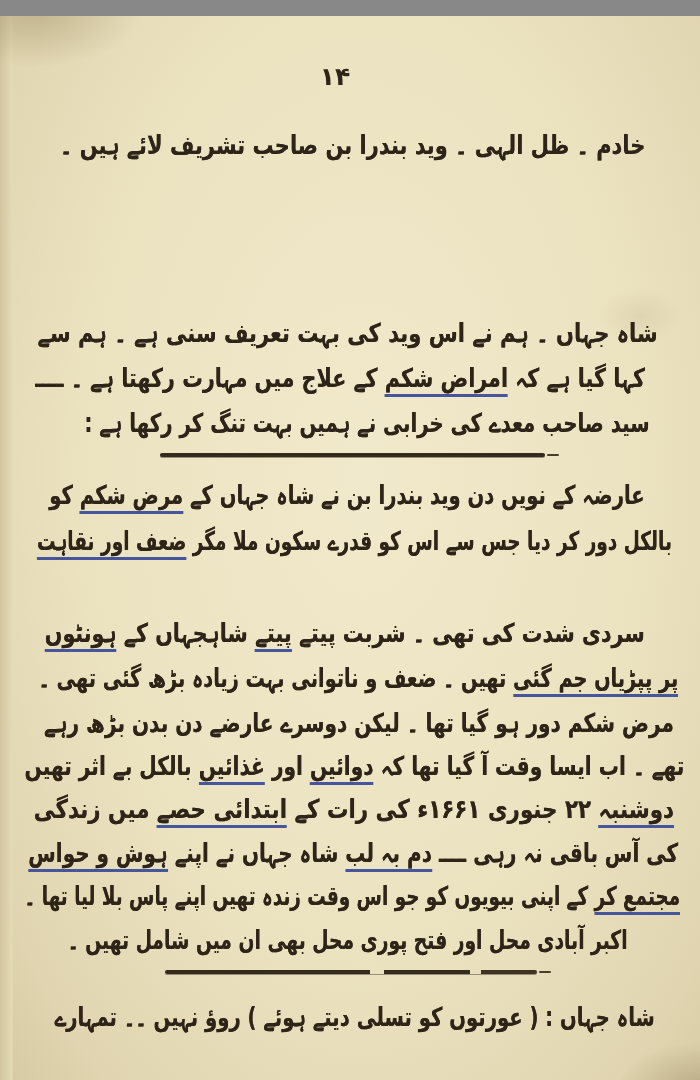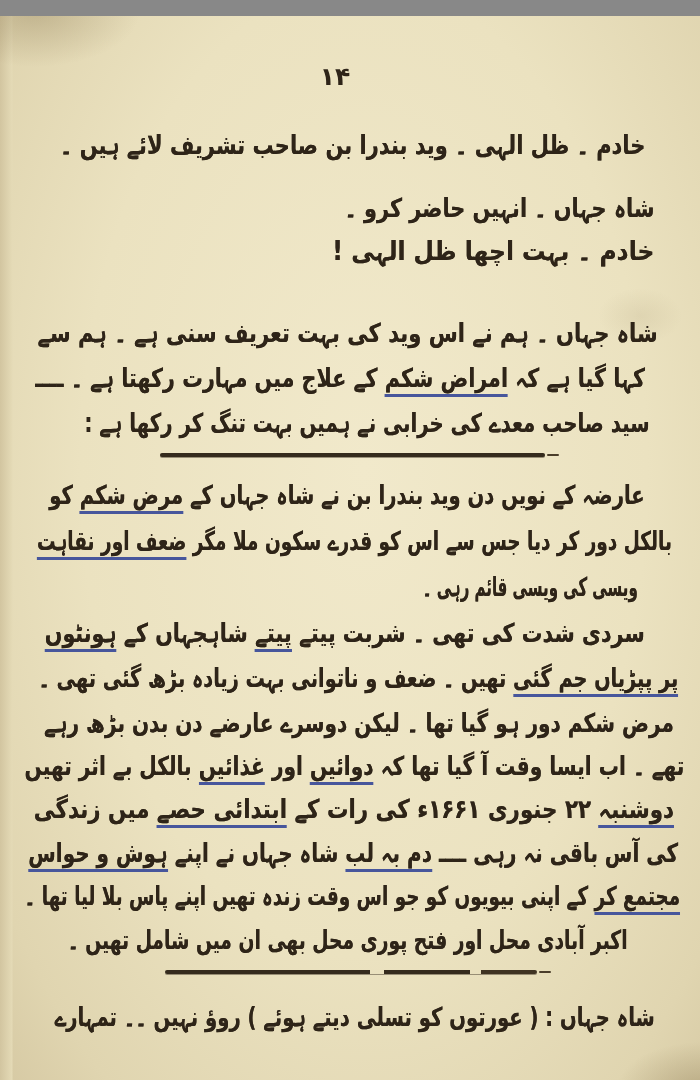--- a/index.html
+++ b/index.html
@@ -62,38 +62,35 @@
 </style>
 </head>
 <body>
 
 <div class="page">
 
   <div class="pageno">۱۴</div>
 
   <div class="line" style="top:112px;right:55px;"><span class="inner" style="transform: scaleX(0.808);"><span>خادم ۔ ظل الہی ۔ وید بندرا بن صاحب تشریف لائے ہیں ۔</span></span></div>
 
-  <div class="line" style="top:175px;right:46px;"><span class="inner" style="transform: scaleX(0.802);"><span>شاہ جہاں ۔ انہیں حاضر کرو ۔</span></span></div>
 
-  <div class="line" style="top:218px;right:46px;"><span class="inner" style="transform: scaleX(0.901);"><span>خادم ۔ بہت اچھا ظل الہی !</span></span></div>
 
 
   <div class="line" style="top:300px;right:42px;"><span class="inner" style="transform: scaleX(0.811);"><span>شاہ جہاں ۔ ہم نے اس وید کی بہت تعریف سنی ہے ۔ ہم سے</span></span></div>
 
   <div class="line" style="top:345px;right:55px;"><span class="inner" style="transform: scaleX(0.794);"><span>کہا گیا ہے کہ </span><span class="u">امراض شکم</span><span> کے علاج میں مہارت رکھتا ہے ۔ ــــ</span></span></div>
 
   <div class="line" style="top:390px;right:50px;"><span class="inner" style="transform: scaleX(0.76);"><span>سید صاحب معدے کی خرابی نے ہمیں بہت تنگ کر رکھا ہے :</span></span></div>
 
   <div class="rule" style="top:437px;left:160px;width:385px;"></div>
 
   <div class="line" style="top:462px;right:55px;"><span class="inner" style="transform: scaleX(0.753);"><span>عارضہ کے نویں دن وید بندرا بن نے شاہ جہاں کے </span><span class="u">مرض شکم</span><span> کو</span></span></div>
 
   <div class="line" style="top:508px;right:28px;"><span class="inner" style="transform: scaleX(0.712);"><span>بالکل دور کر دیا جس سے اس کو قدرے سکون ملا مگر </span><span class="u">ضعف اور نقاہت</span></span></div>
 
-  <div class="line" style="top:554px;right:62px;"><span class="inner" style="transform: scaleX(0.577);"><span>ویسی کی ویسی قائم رہی ۔</span></span></div>
 
   <div class="line" style="top:600px;right:55px;"><span class="inner" style="transform: scaleX(0.795);"><span>سردی شدت کی تھی ۔ شربت پیتے </span><span class="u">پیتے</span><span> شاہجہاں کے </span><span class="u">ہونٹوں</span></span></div>
 
   <div class="line" style="top:645px;right:22px;"><span class="inner" style="transform: scaleX(0.742);"><span class="u">پر پپڑیاں جم گئی</span><span> تھیں ۔ ضعف و ناتوانی بہت زیادہ بڑھ گئی تھی ۔</span></span></div>
 
   <div class="line" style="top:690px;right:26px;"><span class="inner" style="transform: scaleX(0.772);"><span>مرض شکم دور ہو گیا تھا ۔ لیکن دوسرے عارضے دن بدن بڑھ رہے</span></span></div>
 
   <div class="line" style="top:733px;right:16px;"><span class="inner" style="transform: scaleX(0.775);"><span>تھے ۔ اب ایسا وقت آ گیا تھا کہ </span><span class="u">دوائیں</span><span> اور </span><span class="u">غذائیں</span><span> بالکل بے اثر تھیں</span></span></div>
 
   <div class="line" style="top:776px;right:26px;"><span class="inner" style="transform: scaleX(0.824);"><span class="u">دوشنبہ</span><span> ۲۲ جنوری ۱۶۶۱ء کی رات کے </span><span class="u">ابتدائی حصے</span><span> میں زندگی</span></span></div>

